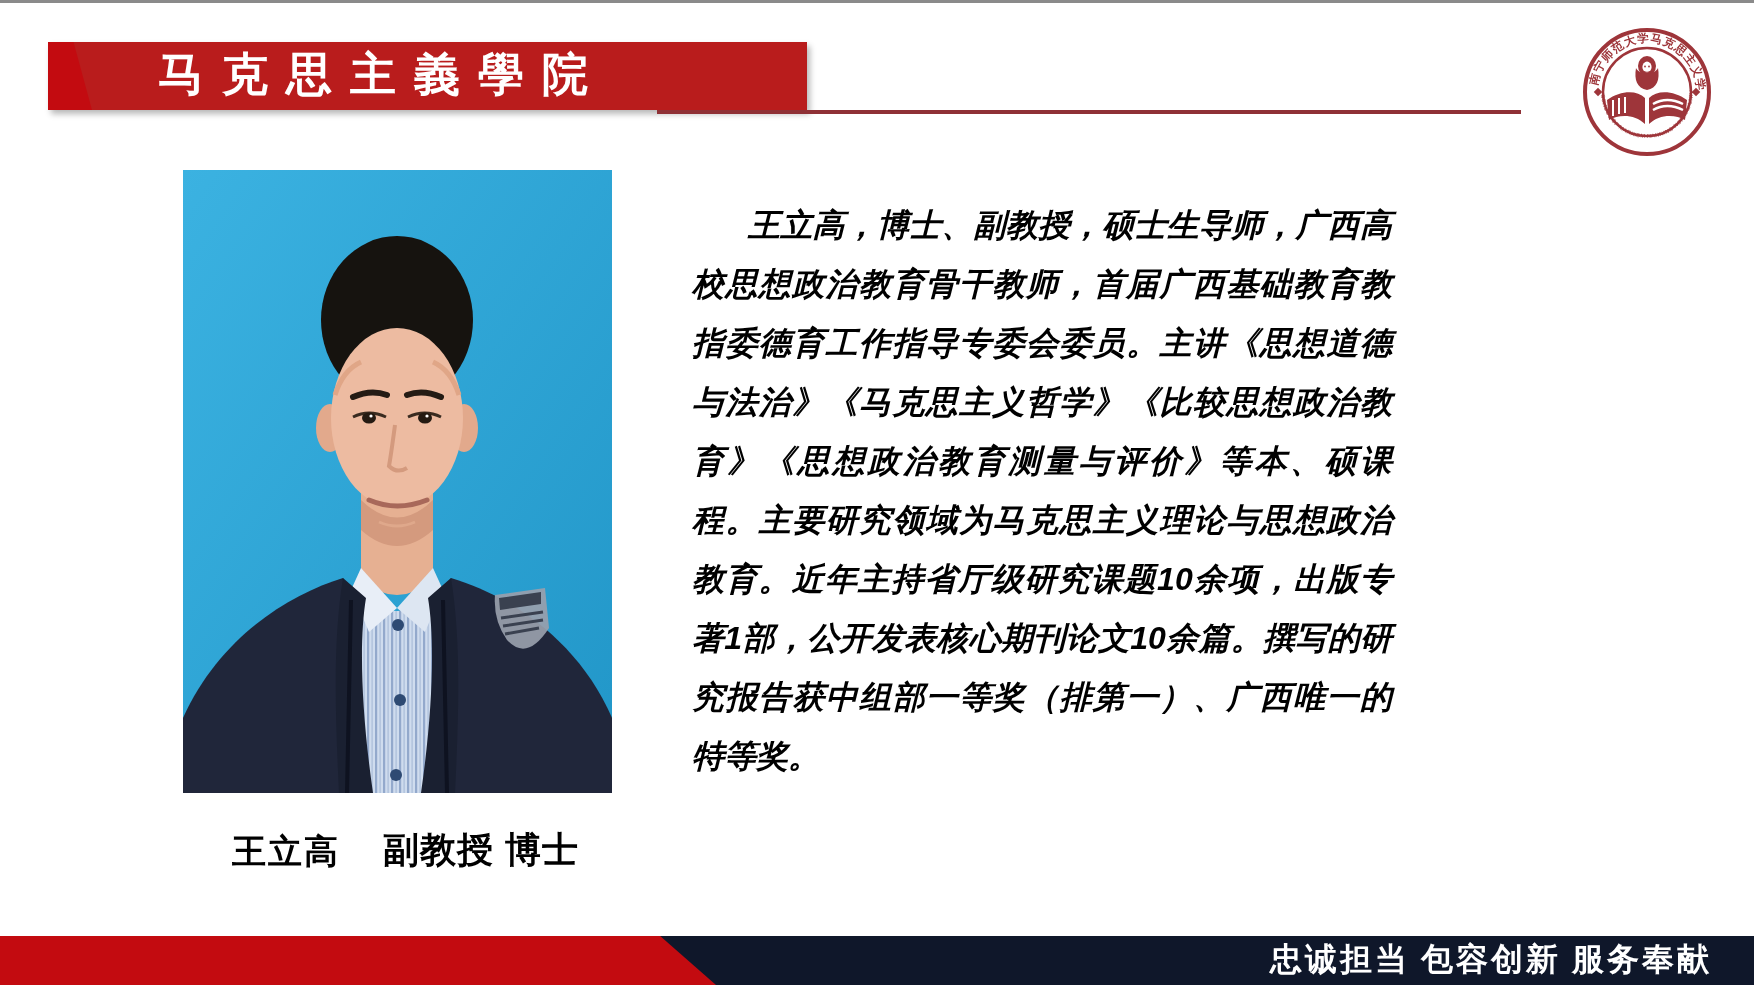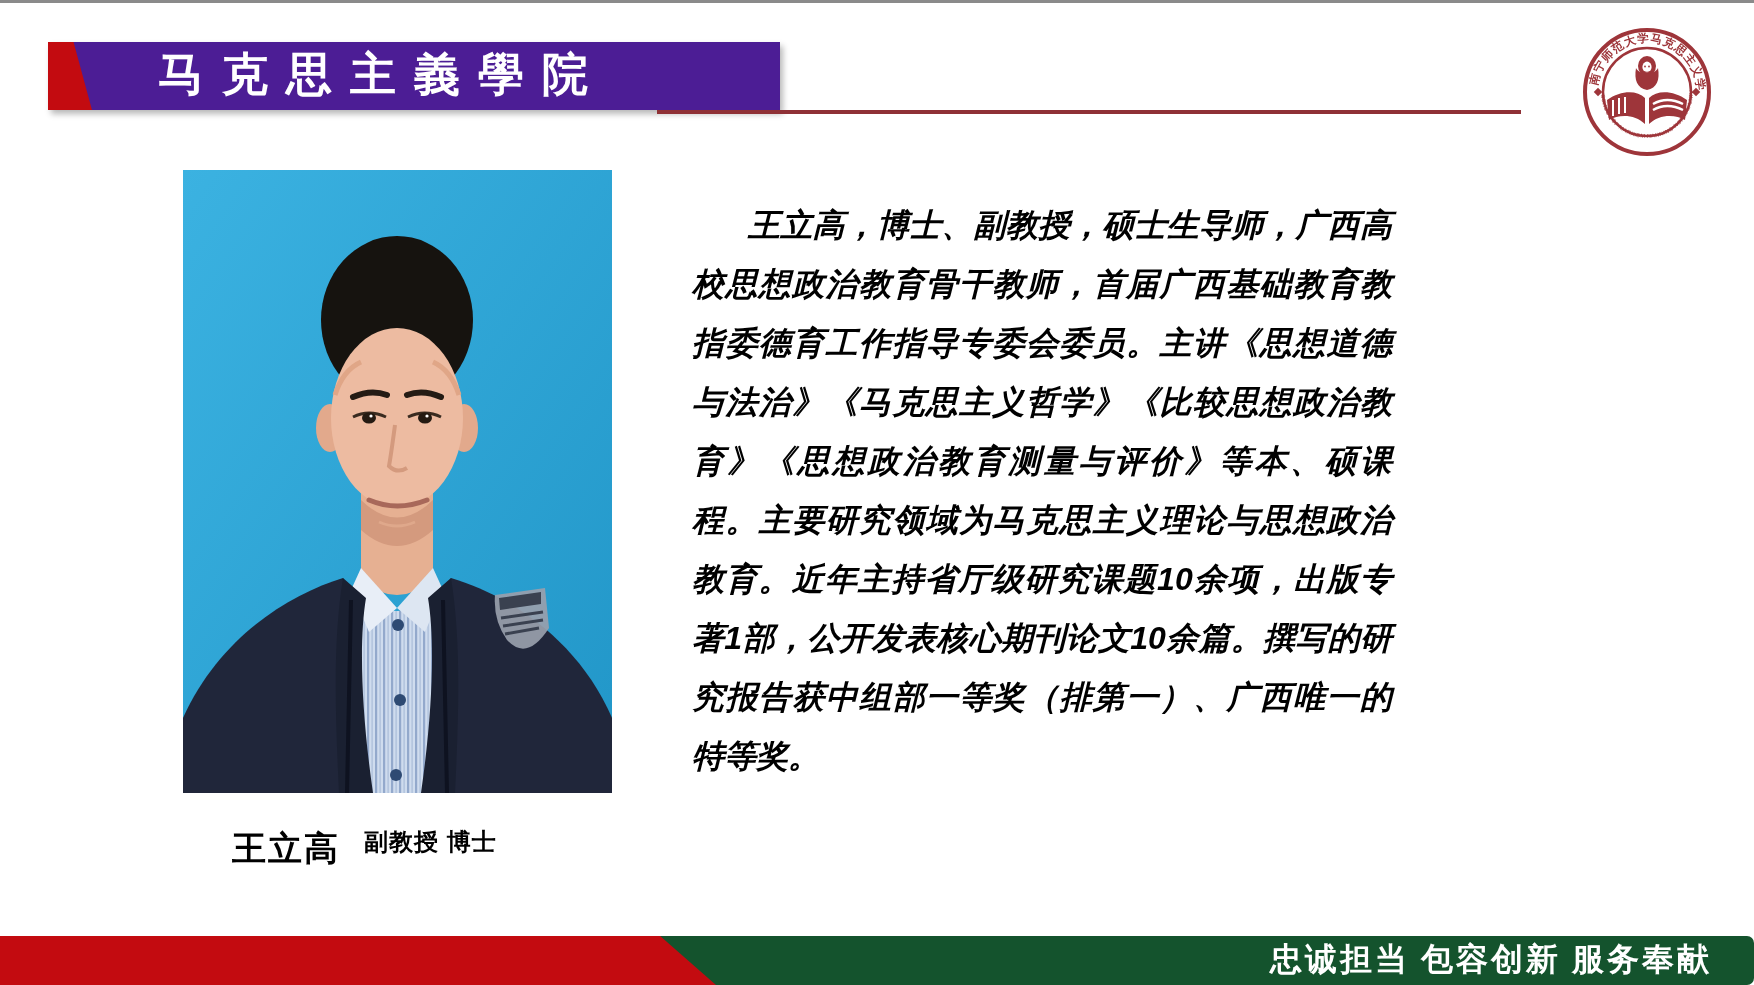--- a/index.html
+++ b/index.html
@@ -5,21 +5,21 @@
   html,body{margin:0;padding:0;}
   body{
     width:1754px;height:985px;position:relative;overflow:hidden;
     background:#ffffff;font-family:"Liberation Sans",sans-serif;
   }
   .top-line{position:absolute;left:0;top:0;width:1754px;height:3px;background:#8a8a8a;}
 
   
   .banner{
     position:absolute;left:48px;top:42px;width:732px;height:68px;
-    background:#4c1d95;box-shadow:3px 4px 6px rgba(0,0,0,.28);
+    background:#b91c1c;box-shadow:3px 4px 6px rgba(0,0,0,.28);padding-left:27px;
   }
   .banner-accent{
     position:absolute;left:0;top:0;width:44px;height:68px;background:#c30b10;
     clip-path:polygon(0 0,58% 0,100% 100%,0 100%);
     filter:drop-shadow(3px 0 2px rgba(60,10,12,.55));
   }
   .banner-title{
     position:absolute;left:110px;top:0;height:68px;line-height:66px;
     color:#ffffff;font-family:cursive;font-size:46px;font-weight:bold;
     letter-spacing:18px;white-space:nowrap;
@@ -27,35 +27,35 @@
   .header-rule{position:absolute;left:657px;top:110px;width:864px;height:4px;background:#8f3136;}
 
   
   .logo{position:absolute;left:1583px;top:28px;width:128px;height:128px;}
 
   
   .photo{position:absolute;left:183px;top:170px;width:429px;height:623px;}
 
   
   .caption{
-    position:absolute;left:232px;top:826px;display:flex;align-items:flex-start;gap:24px;
+    position:absolute;left:232px;top:826px;display:flex;align-items:flex-end;gap:7px;
     color:#000;font-weight:700;white-space:nowrap;
   }
   .caption-name{font-size:34px;letter-spacing:2px;}
-  .caption-title{font-size:24px;letter-spacing:1px;}
+  .caption-title{font-size:36px;letter-spacing:1px;margin-left:36px;}
 
   
   .bio{
     position:absolute;left:692px;top:196px;width:700px;
     font-size:32px;font-weight:700;color:#000;line-height:59px;
     text-align:justify;text-indent:56px;letter-spacing:0;font-style:italic;
   }
 
   
-  .footer-bar{position:absolute;left:0;top:936px;width:1754px;height:49px;background:#14532d;border-radius:7px;}
+  .footer-bar{position:absolute;left:0;top:936px;width:1754px;height:49px;background:#0f172a;}
   .footer-accent{
     position:absolute;left:0;top:0;width:716px;height:49px;background:#c30b10;
     clip-path:polygon(0 0,92.2% 0,100% 100%,0 100%);
     filter:drop-shadow(0 -3px 3px rgba(0,0,0,.25));
   }
   .footer-motto{
     position:absolute;right:42px;top:0;height:49px;line-height:47px;
     color:#ffffff;font-family:cursive;font-size:32px;font-weight:bold;
     letter-spacing:3px;white-space:nowrap;
   }

